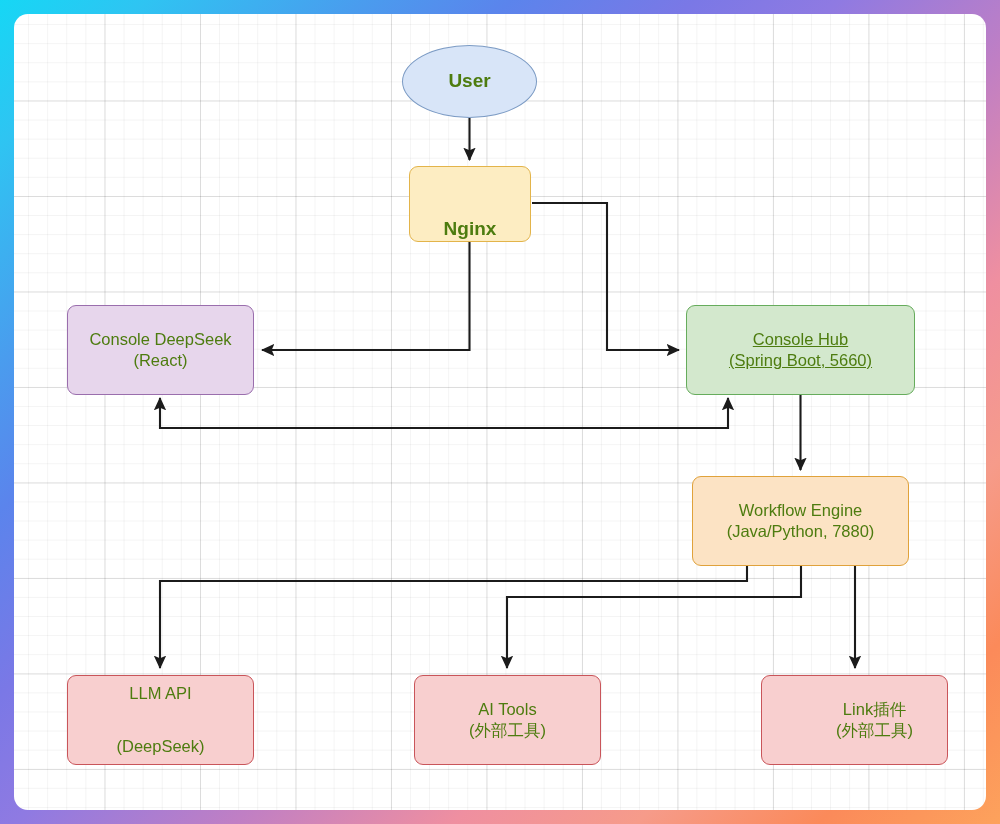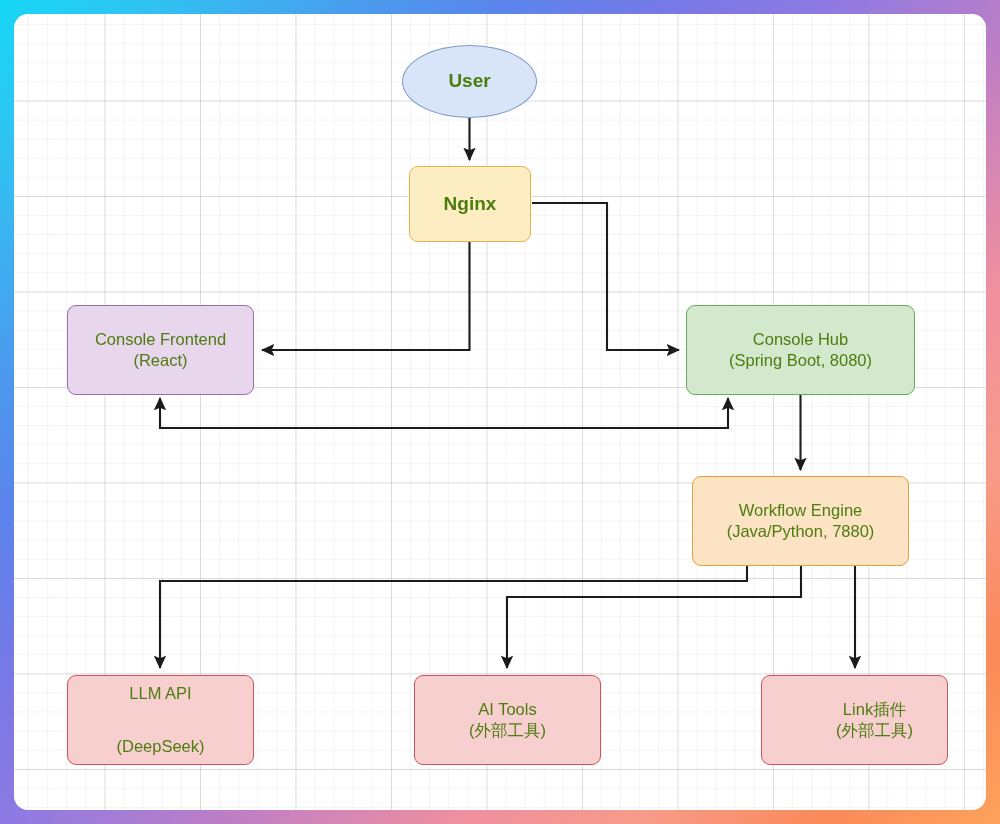--- a/index.html
+++ b/index.html
@@ -91,30 +91,32 @@
     background: #d8e5f8;
     font-weight: bold;
     font-size: 19px;
   }
 
   .n-nginx {
     background: #fdedc2;
     border-color: #e3b44a;
     font-weight: bold;
     font-size: 19px;
+    justify-content: flex-end;
   }
 
   .n-frontend {
     background: #e7d6ec;
     border-color: #9a6ead;
   }
 
   .n-hub {
     background: #d3e8cd;
     border-color: #66ac5c;
+    text-decoration: underline;
   }
 
   .n-engine {
     background: #fce3c4;
     border-color: #e0a23b;
     justify-content: center;
   }
 
   .n-red {
     background: #f8cfcf;
@@ -159,27 +161,27 @@
 
   <div class="node ellipse" style="left:402px; top:45px; width:135px; height:73px;">
     <span class="ln">User</span>
   </div>
 
   <div class="node box n-nginx" style="left:409px; top:166px; width:122px; height:76px;">
     <span class="ln">Nginx</span>
   </div>
 
   <div class="node box n-frontend" style="left:67px; top:305px; width:187px; height:90px;">
-    <span class="ln">Console Frontend</span>
+    <span class="ln">Console DeepSeek</span>
     <span class="ln">(React)</span>
   </div>
 
   <div class="node box n-hub" style="left:686px; top:305px; width:229px; height:90px;">
     <span class="ln">Console Hub</span>
-    <span class="ln">(Spring Boot, 8080)</span>
+    <span class="ln">(Spring Boot, 5660)</span>
   </div>
 
   <div class="node box n-engine" style="left:692px; top:476px; width:217px; height:90px;">
     <span class="ln">Workflow Engine</span>
     <span class="ln">(Java/Python, 7880)</span>
   </div>
 
   <div class="node box n-red" style="left:67px; top:675px; width:187px; height:90px;gap:31px;">
     <span class="ln">LLM API</span>
     <span class="ln">(DeepSeek)</span>

